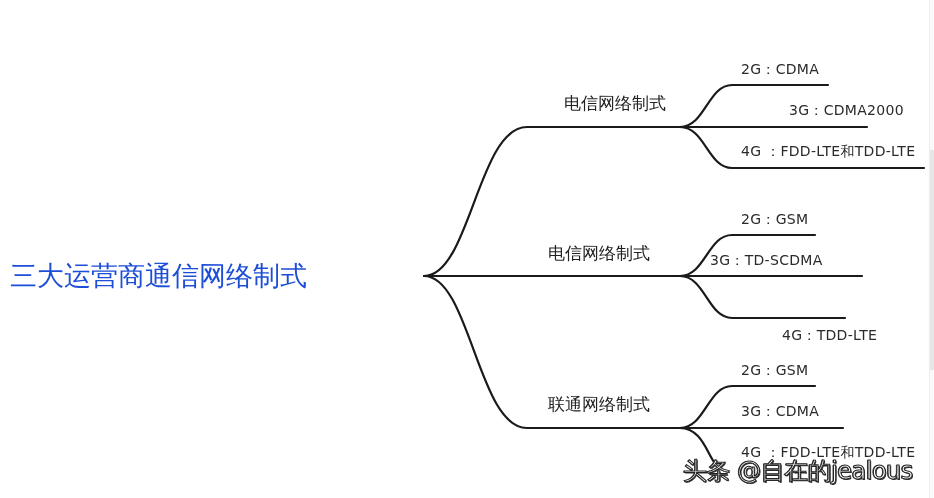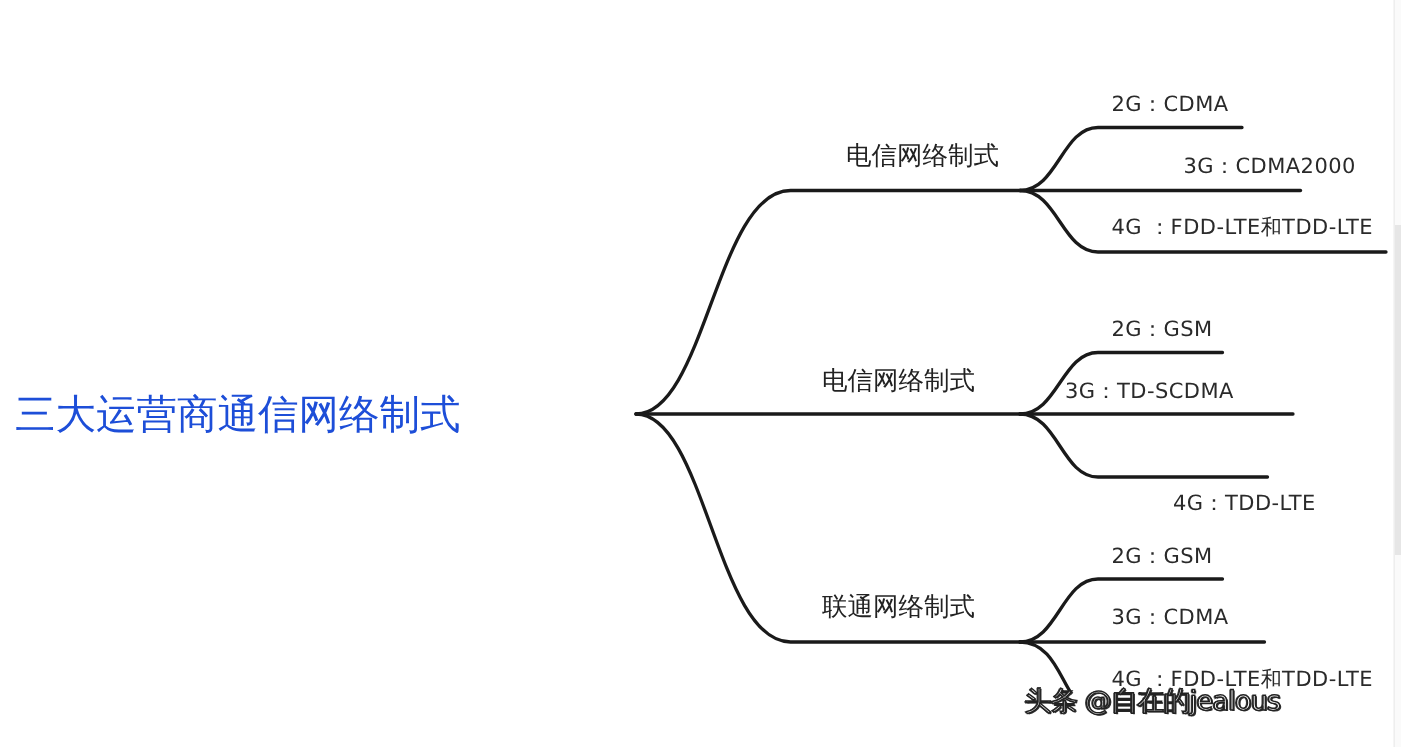--- a/index.html
+++ b/index.html
@@ -17,21 +17,21 @@
   }
   .branch-label {
     position: absolute; font-size: 17px; color: #222222; white-space: nowrap;
   }
   .leaf-label {
     position: absolute; font-size: 14px; color: #2a2a2a; white-space: nowrap;
     letter-spacing: 0.3px;
   }
   .watermark {
     position: absolute; left: 683px; top: 455px;
-    font-size: 18px; color: #ffffff; white-space: nowrap;
+    font-size: 24px; color: #ffffff; white-space: nowrap;
     -webkit-text-stroke: 1px #222;
     text-shadow: 1px 1px 0 #333, -1px 0 0 #444;
     letter-spacing: -0.5px;
   }
   .scroll-strip {
     position: absolute; left: 929px; top: 0; width: 5px; height: 498px;
     background: #fafafa; border-left: 1px solid #eeeeee;
   }
   .scroll-thumb {
     position: absolute; left: 930px; top: 150px; width: 4px; height: 220px;

